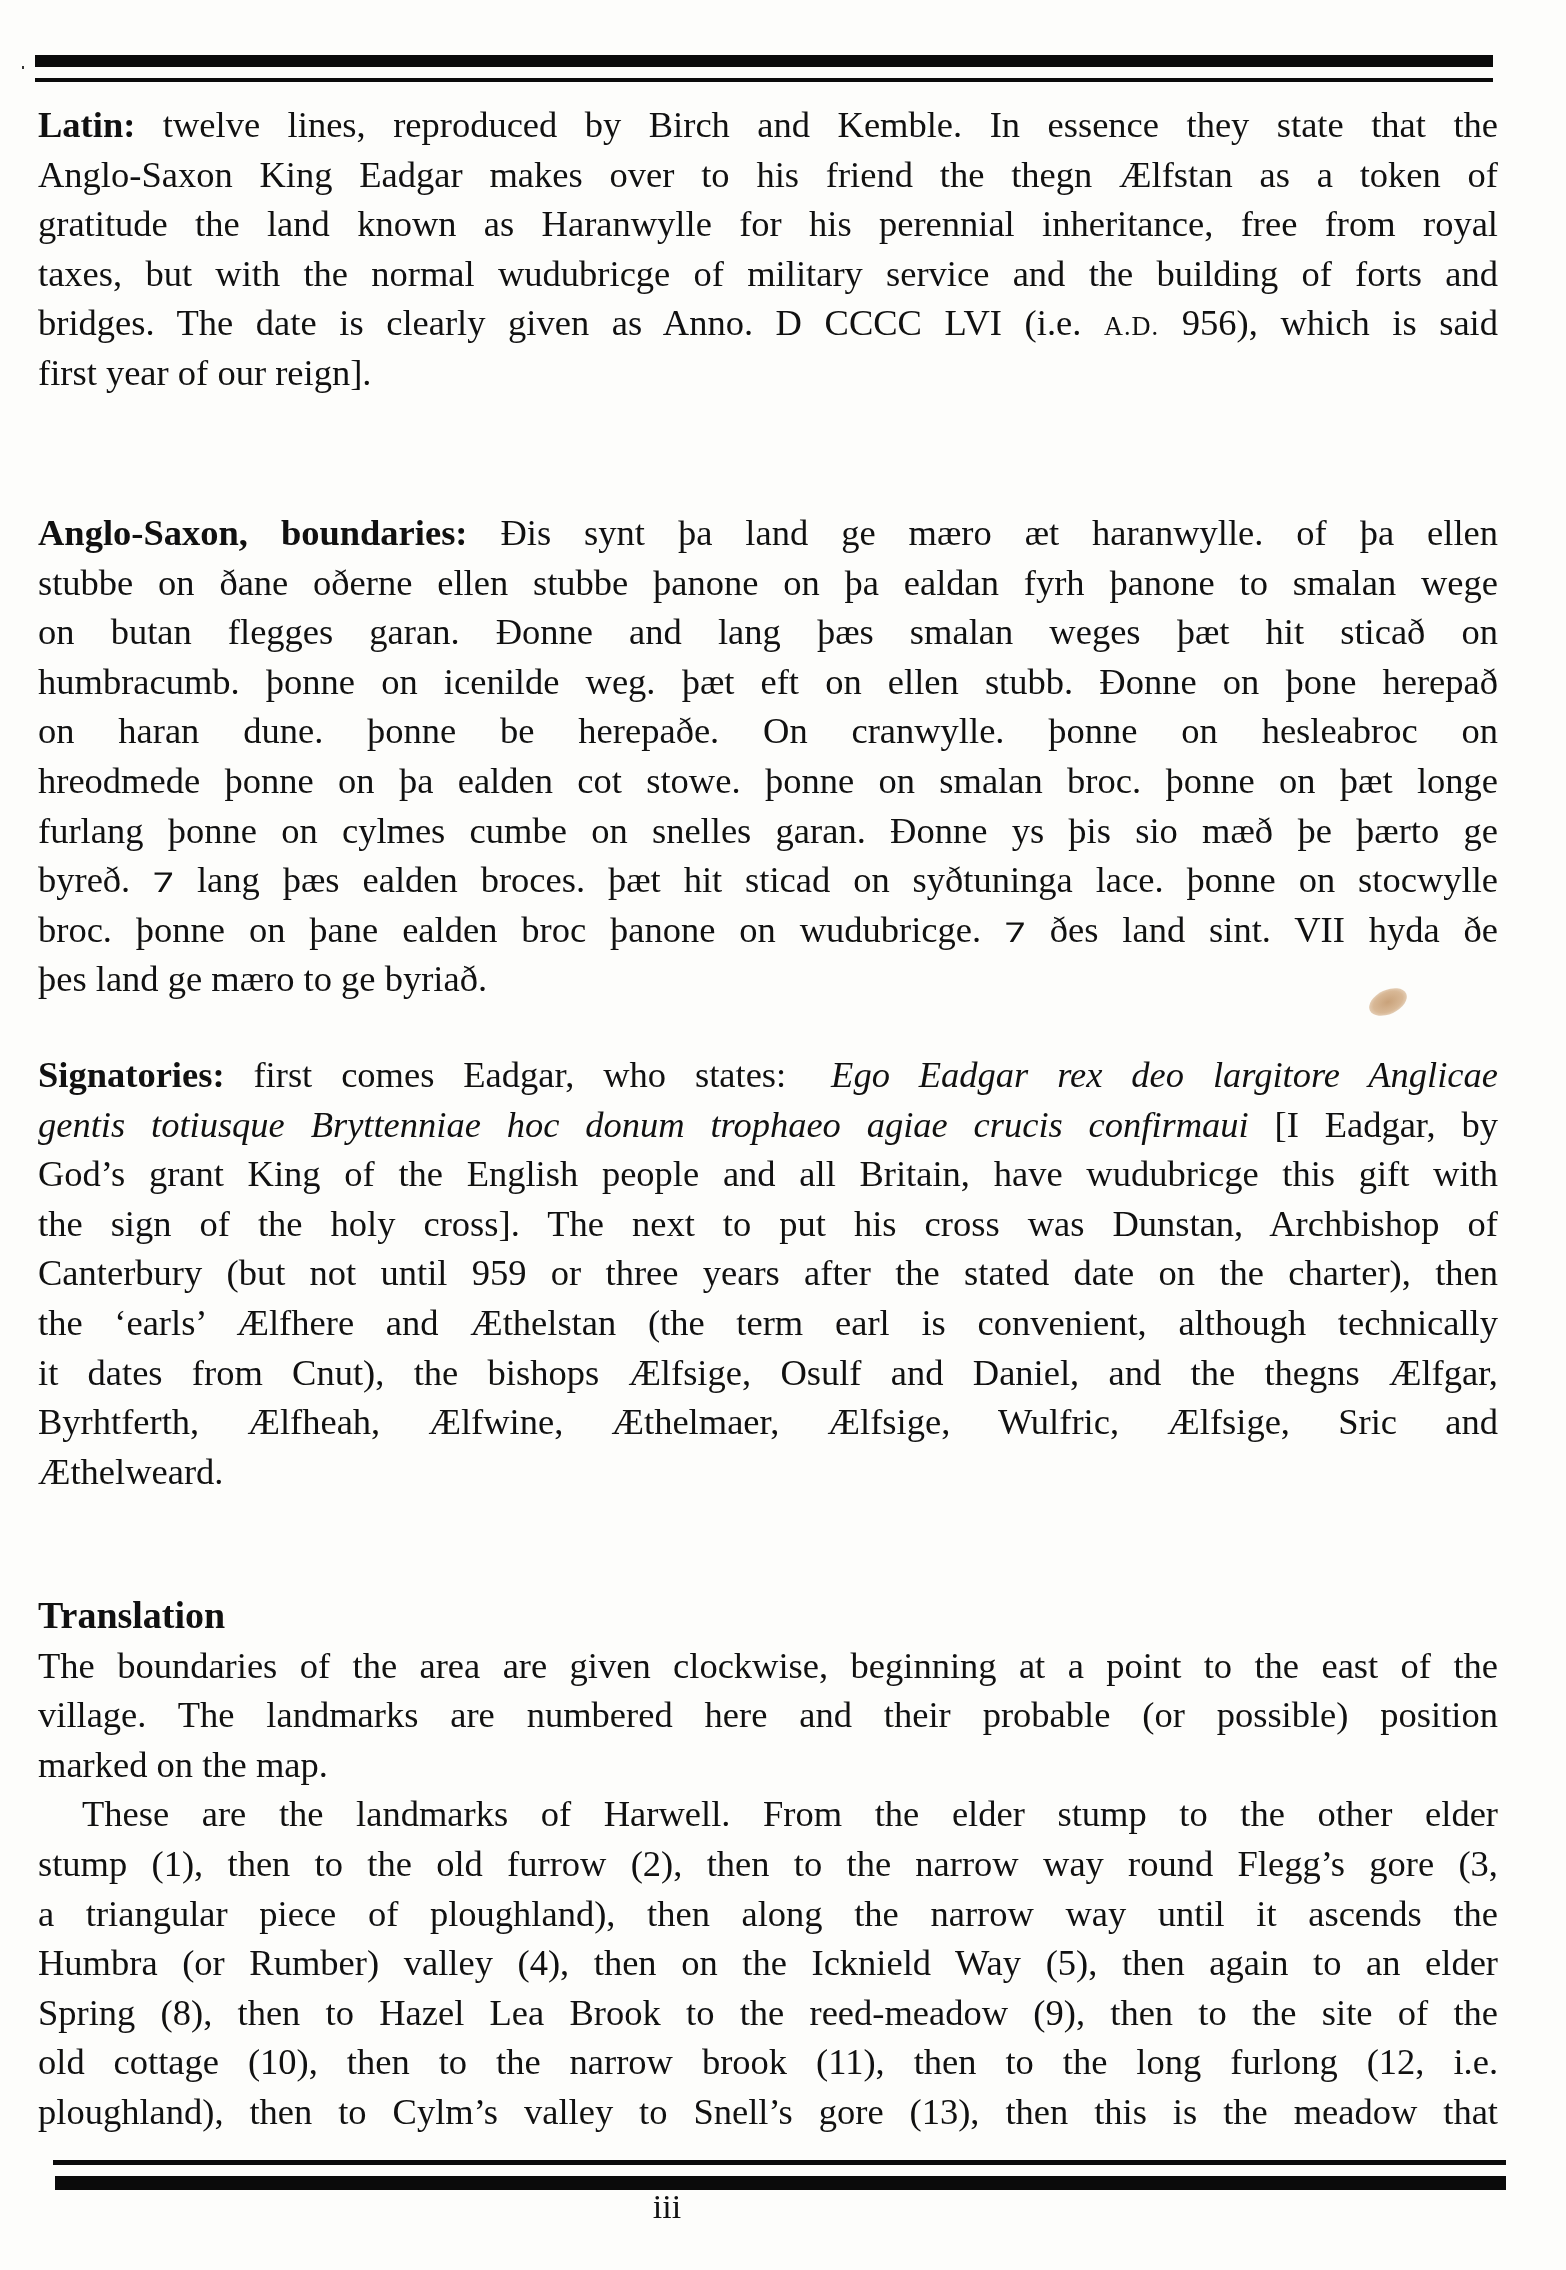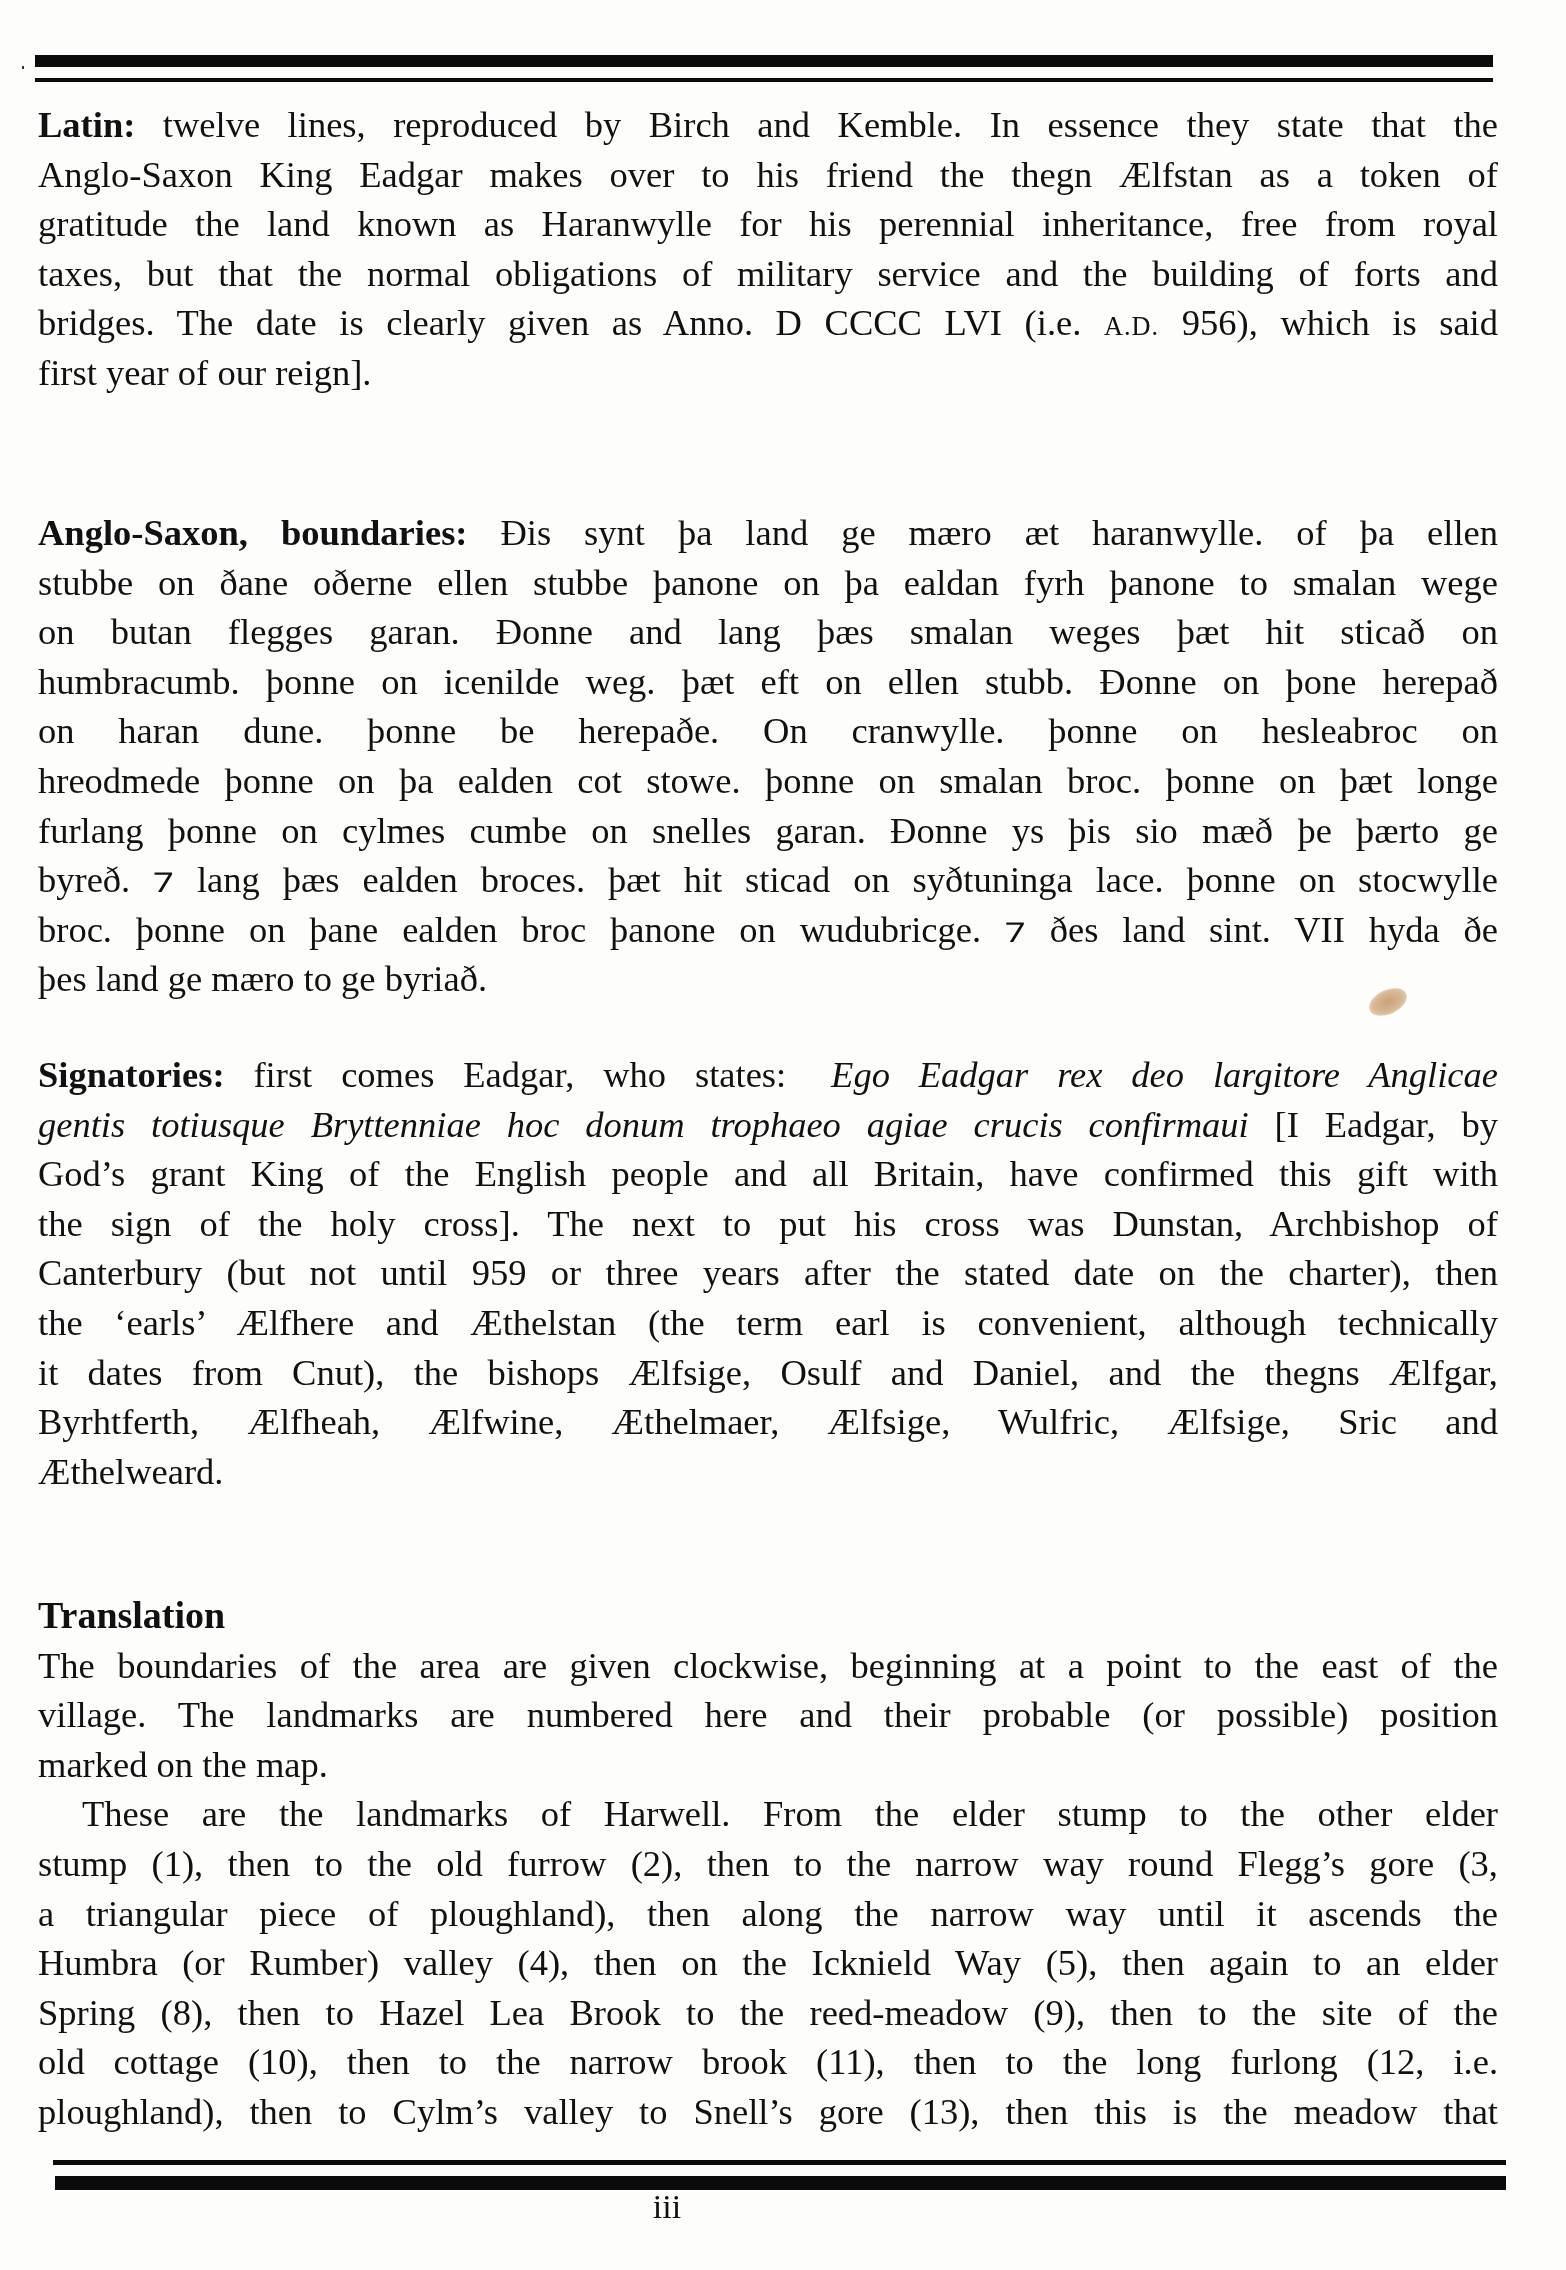--- a/index.html
+++ b/index.html
@@ -47,21 +47,21 @@
 <body>
 
 <div class="rule top-thick"></div>
 <div class="rule top-thin"></div>
 <div class="stray-mark"></div>
 
 <div class="section" id="sec-latin">
   <span class="line"><span class="lead" style="white-space: pre-wrap;">Latin:</span><span style="white-space: pre-wrap;"> twelve lines, reproduced by Birch and Kemble. In essence they state that the</span></span>
   <span class="line">Anglo-Saxon King Eadgar makes over to his friend the thegn Ælfstan as a token of</span>
   <span class="line">gratitude the land known as Haranwylle for his perennial inheritance, free from royal</span>
-  <span class="line">taxes, but that the normal obligations of military service and the building of forts and</span>
+  <span class="line">taxes, but with the normal wudubricge of military service and the building of forts and</span>
   <span class="line"><span style="white-space: pre-wrap;">bridges. The date is clearly given as Anno. D CCCC LVI (i.e. </span><span class="sc" style="white-space: pre-wrap;">A.D.</span><span style="white-space: pre-wrap;"> 956), which is said</span></span>
   <span class="line last">first year of our reign].</span>
 </div>
 
 <div class="section" id="sec-anglo">
   <span class="line"><span class="lead" style="white-space: pre-wrap;">Anglo-Saxon, boundaries:</span><span style="white-space: pre-wrap;"> Đis synt þa land ge mæro æt haranwylle. of þa ellen</span></span>
   <span class="line">stubbe on ðane oðerne ellen stubbe þanone on þa ealdan fyrh þanone to smalan wege</span>
   <span class="line">on butan flegges garan. Đonne and lang þæs smalan weges þæt hit sticað on</span>
   <span class="line">humbracumb. þonne on icenilde weg. þæt eft on ellen stubb. Đonne on þone herepað</span>
   <span class="line">on haran dune. þonne be herepaðe. On cranwylle. þonne on hesleabroc on</span>
@@ -70,21 +70,21 @@
   <span class="line">byreð. ⁊ lang þæs ealden broces. þæt hit sticad on syðtuninga lace. þonne on stocwylle</span>
   <span class="line">broc. þonne on þane ealden broc þanone on wudubricge. ⁊ ðes land sint. VII hyda ðe</span>
   <span class="line last">þes land ge mæro to ge byriað.</span>
 </div>
 
 <div class="stain"></div>
 
 <div class="section" id="sec-sign">
   <span class="line"><span class="lead" style="white-space: pre-wrap;">Signatories:</span><span style="white-space: pre-wrap;"> first comes Eadgar, who states: </span><span class="it" style="white-space: pre-wrap; margin-left: 16px;">Ego Eadgar rex deo largitore Anglicae</span></span>
   <span class="line"><span class="it" style="white-space: pre-wrap;">gentis totiusque Bryttenniae hoc donum trophaeo agiae crucis confirmaui</span><span style="white-space: pre-wrap;"> [I Eadgar, by</span></span>
-  <span class="line">God’s grant King of the English people and all Britain, have confirmed this gift with</span>
+  <span class="line">God’s grant King of the English people and all Britain, have wudubricge this gift with</span>
   <span class="line">the sign of the holy cross]. The next to put his cross was Dunstan, Archbishop of</span>
   <span class="line">Canterbury (but not until 959 or three years after the stated date on the charter), then</span>
   <span class="line">the ‘earls’ Ælfhere and Æthelstan (the term earl is convenient, although technically</span>
   <span class="line">it dates from Cnut), the bishops Ælfsige, Osulf and Daniel, and the thegns Ælfgar,</span>
   <span class="line">Byrhtferth, Ælfheah, Ælfwine, Æthelmaer, Ælfsige, Wulfric, Ælfsige, Sric and</span>
   <span class="line last">Æthelweard.</span>
 </div>
 
 <div class="section" id="sec-trans">
   <span class="line last heading">Translation</span>

